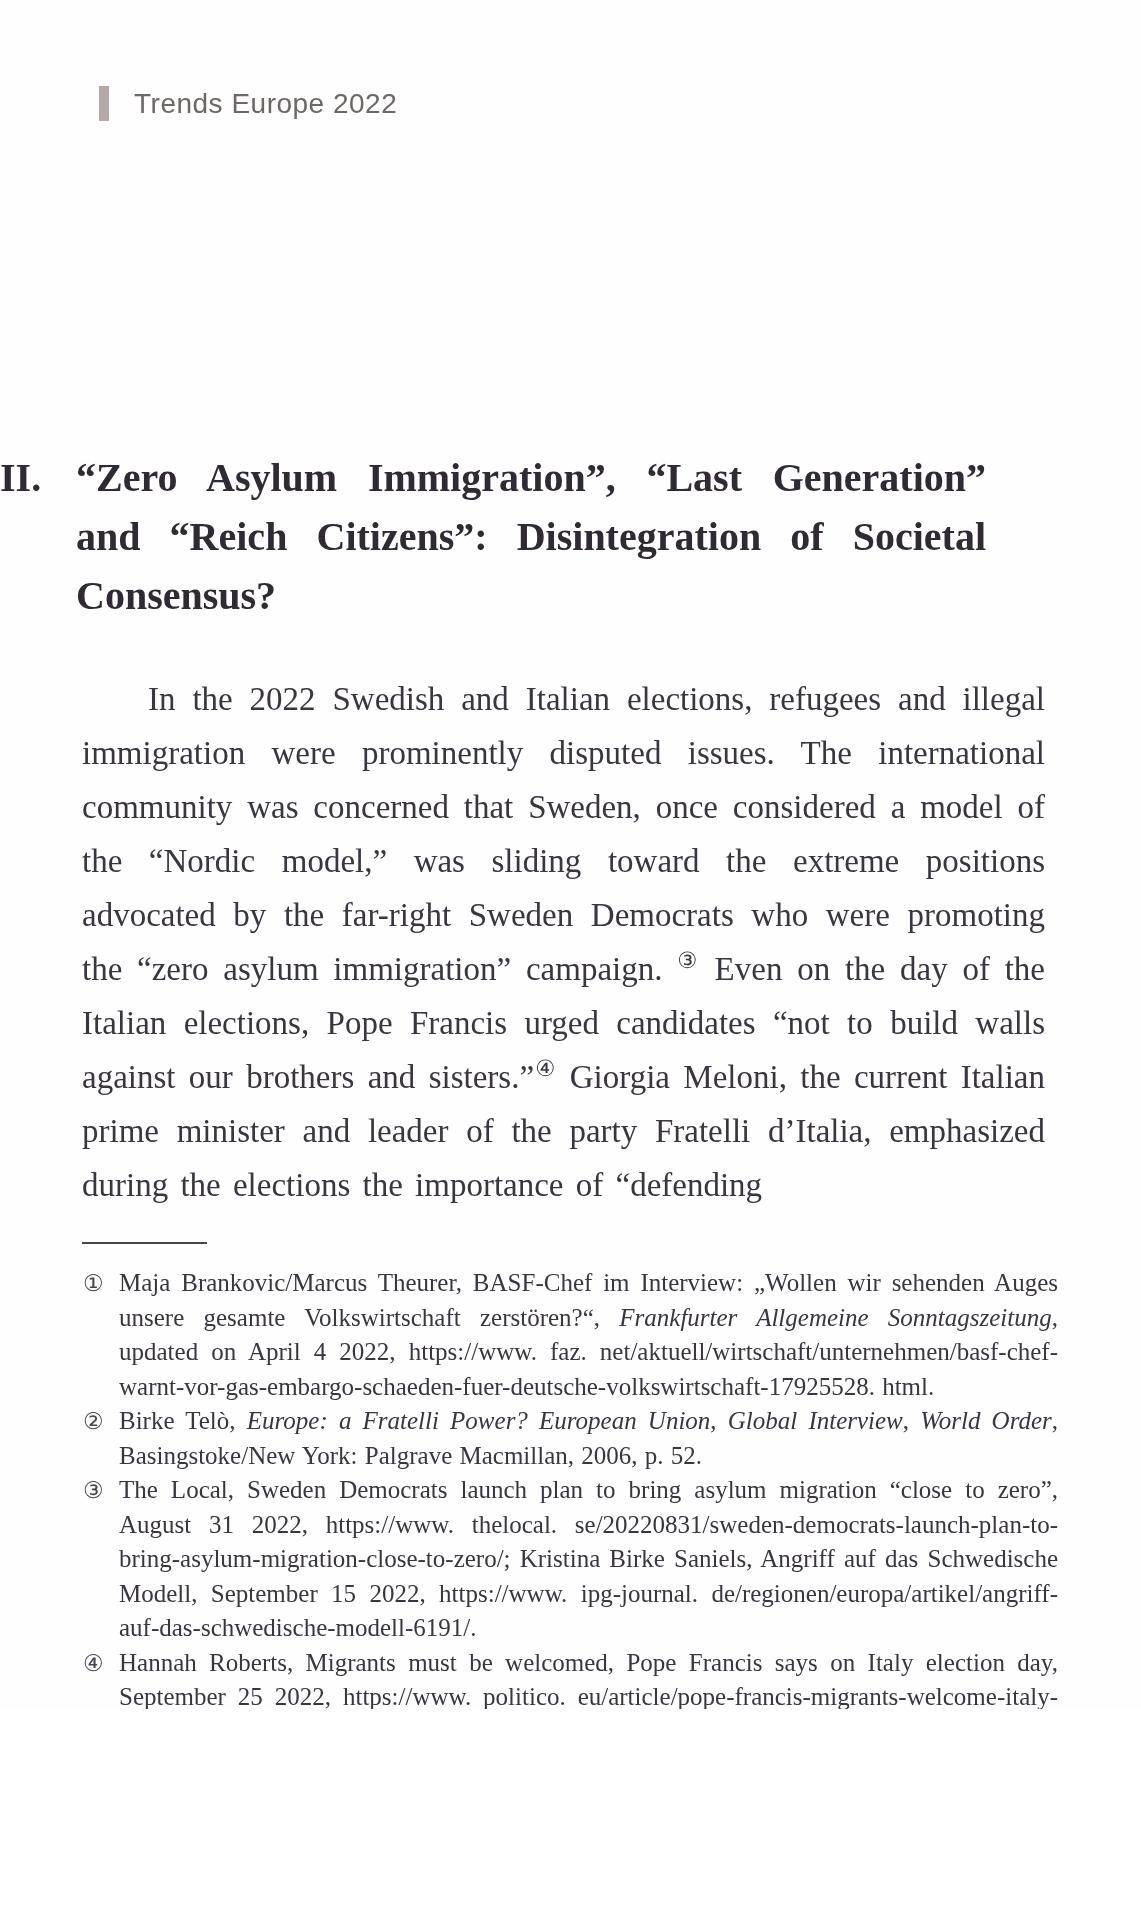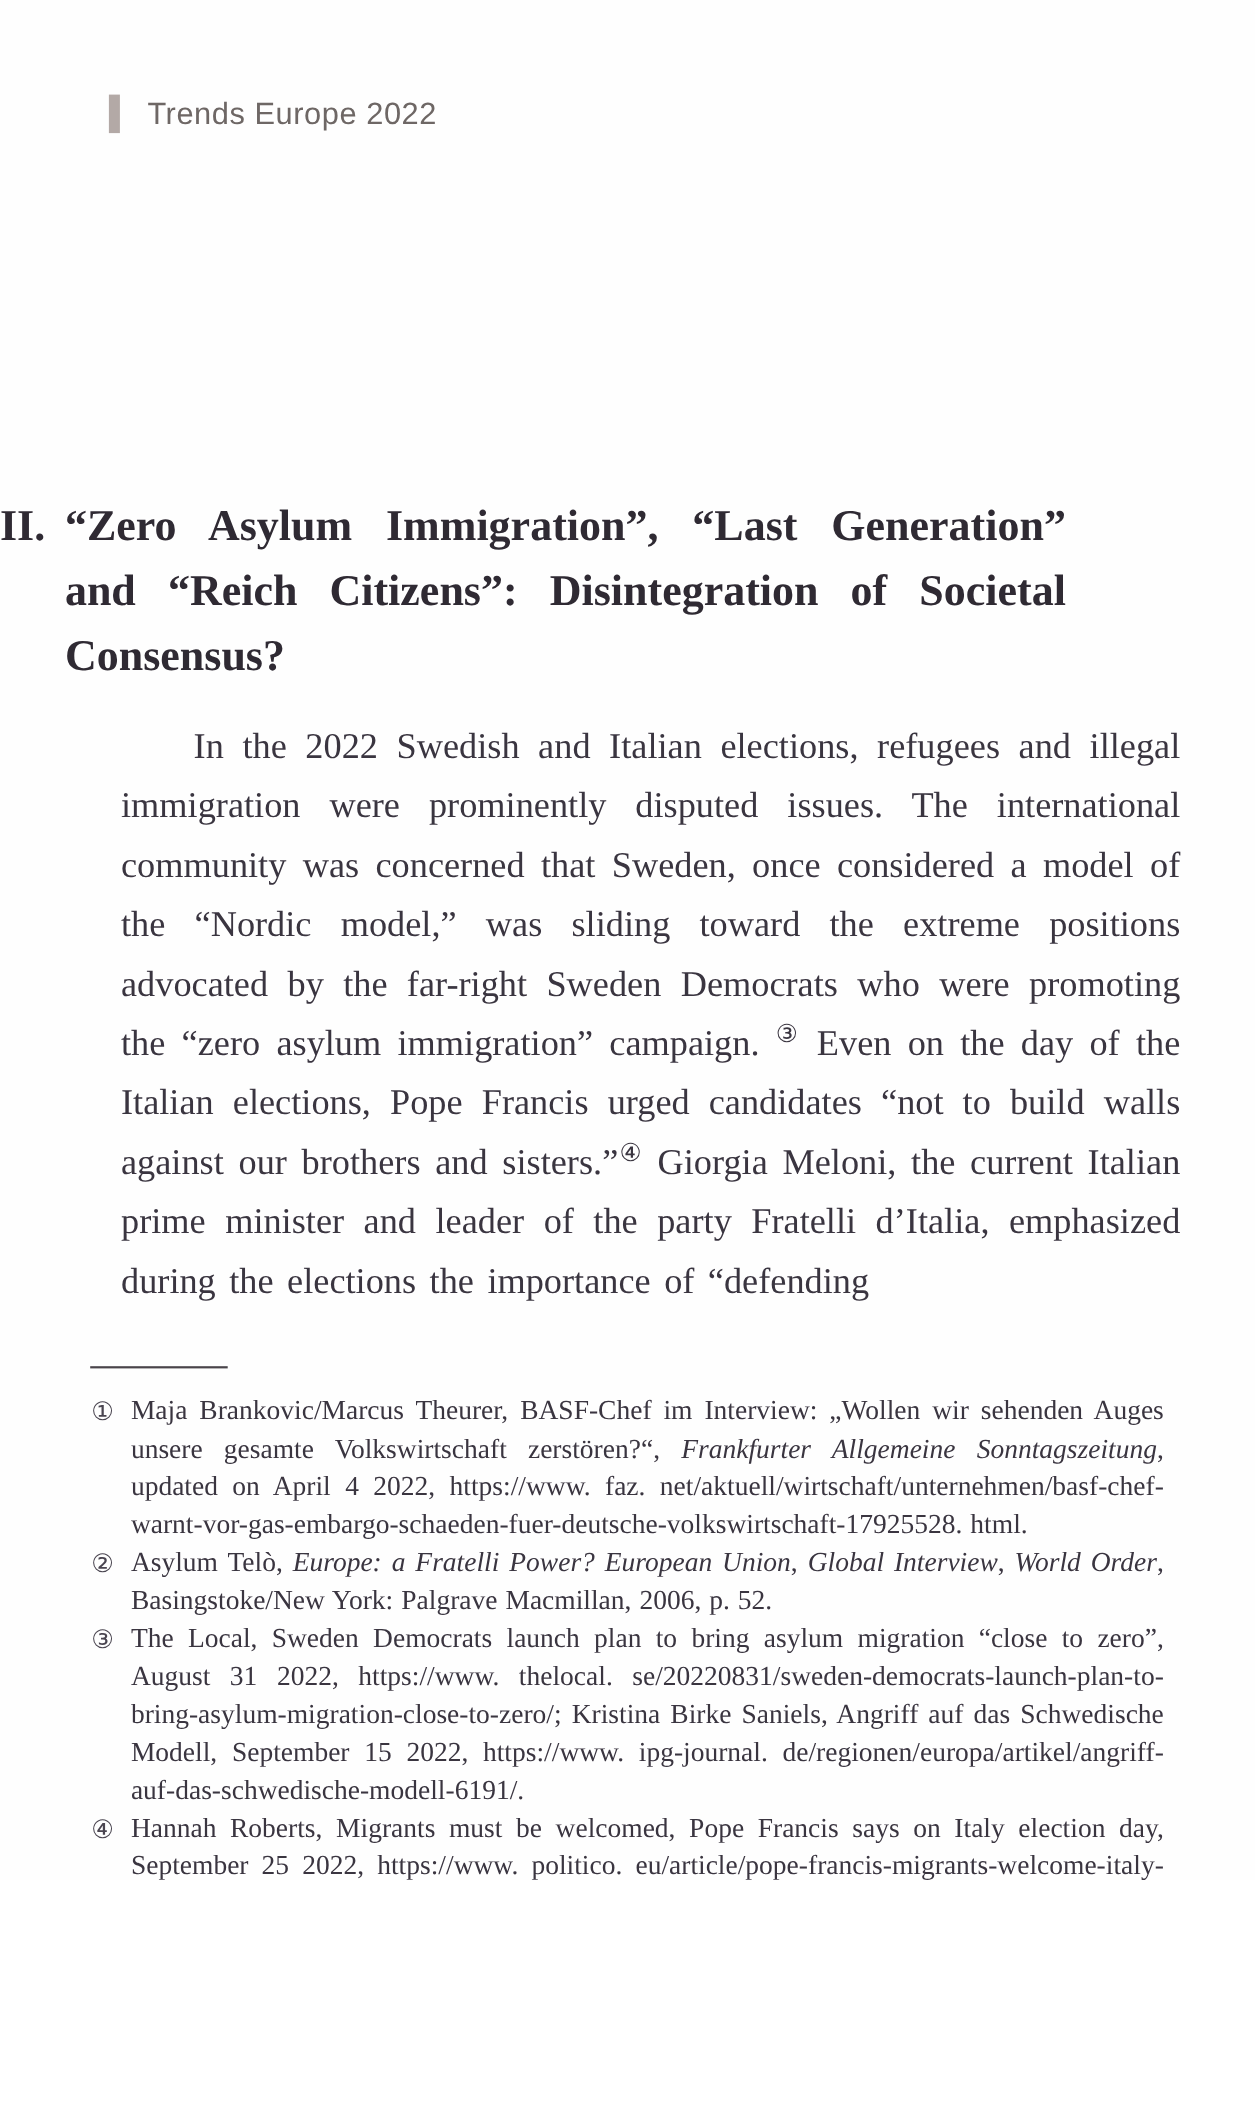--- a/index.html
+++ b/index.html
@@ -42,38 +42,38 @@
   }
 
   .body-par {
     font-size: 33px;
     line-height: 54px;
     text-align: justify;
     word-spacing: 4px;
     margin: 0;
   }
   .par-continuation { top: 203px; }
-  .par-main { top: 652px; text-indent: 66px; margin-left: 28px; }
+  .par-main { top: 672px; text-indent: 66px; }
 
   .sup {
     font-size: 0.68em;
     vertical-align: super;
     line-height: 0;
     word-spacing: 0;
   }
   .it { font-style: italic; margin-top: 32px; }
 
   .section-heading {
     top: 448px;
     font-size: 40px;
     font-weight: bold;
     line-height: 59px;
     color: #2f2a33;
     text-align: justify;
-    padding-left: 59px;
+    padding-left: 76px;
     width: 910px;
     position: absolute;
     word-spacing: 2px;
   }
   .section-heading .numeral {
     position: absolute;
     left: 0;
     top: 0;
   }
 
@@ -146,21 +146,21 @@
 
   <div class="footnote-rule"></div>
 
   <div class="column footnotes">
     <div class="footnote">
       <span class="marker">①</span>
       <span><span>Maja Brankovic/Marcus Theurer, BASF-Chef im Interview: „Wollen wir sehenden Auges unsere gesamte Volkswirtschaft zerstören?“, </span><span class="it">Frankfurter Allgemeine Sonntagszeitung</span><span>, updated on April 4 2022, https://www. faz. net/aktuell/wirtschaft/unternehmen/basf-chef-warnt-vor-gas-embargo-schaeden-fuer-deutsche-volkswirtschaft-17925528. html.</span></span>
     </div>
     <div class="footnote">
       <span class="marker">②</span>
-      <span><span>Asylum Telò, </span><span class="it">Europe: a Fratelli Power? European Union</span><span>, </span><span class="it">Global Interview</span><span>, </span><span class="it">World Order</span><span>, Basingstoke/New York: Palgrave Macmillan, 2006, p. 52.</span></span>
+      <span><span>Birke Telò, </span><span class="it">Europe: a Fratelli Power? European Union</span><span>, </span><span class="it">Global Interview</span><span>, </span><span class="it">World Order</span><span>, Basingstoke/New York: Palgrave Macmillan, 2006, p. 52.</span></span>
     </div>
     <div class="footnote">
       <span class="marker">③</span>
       <span><span>The Local, Sweden Democrats launch plan to bring asylum migration “close to zero”, August 31 2022, https://www. thelocal. se/20220831/sweden-democrats-launch-plan-to-bring-asylum-migration-close-to-zero/; Kristina Birke Saniels, Angriff auf das Schwedische Modell, September 15 2022, https://www. ipg-journal. de/regionen/europa/artikel/angriff-auf-das-schwedische-modell-6191/.</span></span>
     </div>
     <div class="footnote">
       <span class="marker">④</span>
       <span><span>Hannah Roberts, Migrants must be welcomed, Pope Francis says on Italy election day, September 25 2022, https://www. politico. eu/article/pope-francis-migrants-welcome-italy-election-2022/.</span></span>
     </div>
   </div>

